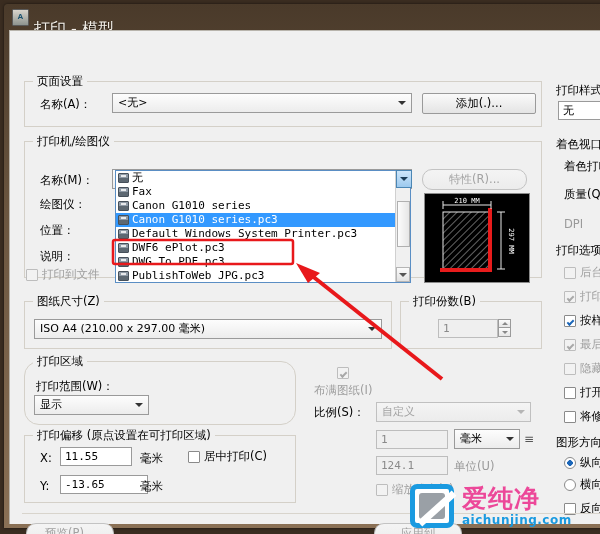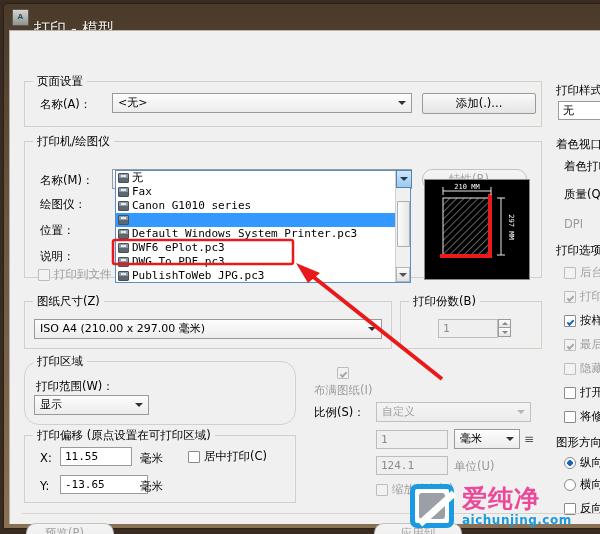--- a/index.html
+++ b/index.html
@@ -156,21 +156,21 @@
     background:linear-gradient(to bottom,#cfe6fa,#9cc9ee);
     border:1px solid #4b86b4;box-sizing:border-box;z-index:31;
     display:flex;align-items:center;justify-content:center;
   }
   #ddbtn::after{
     content:"";border-left:4px solid transparent;border-right:4px solid transparent;
     border-top:4px solid #1c3c57;
   }
   
   #thumb{
-    position:absolute;left:414px;top:148px;width:106px;height:101px;
+    position:absolute;left:414px;top:162px;width:106px;height:90px;
     background:#000;border:1px solid #8a8a8a;box-sizing:border-box;
   }
   
   #annot{position:absolute;left:0;top:0;width:595px;height:494px;pointer-events:none;z-index:40;}
   
   #wm{
     position:absolute;left:410px;top:478px;width:190px;height:56px;z-index:60;
     display:flex;align-items:center;gap:8px;
   }
   #wm .mark{
@@ -219,21 +219,21 @@
     <div class="lbl" style="left:30px;top:142px;">名称(M)：</div>
     <div class="combo" style="left:102px;top:138px;width:300px;">
       <span>无</span>
     </div>
     <div class="btn dis" style="left:412px;top:138px;width:105px;">特性(R)...</div>
 
     <div class="lbl" style="left:30px;top:166px;">绘图仪：</div>
     <div class="lbl" style="left:30px;top:192px;">位置：</div>
     <div class="lbl" style="left:30px;top:218px;">说明：</div>
 
-    <div class="cbx dis" style="left:28px;top:236px;">
+    <div class="cbx dis" style="left:16px;top:236px;">
       <span class="box"></span>
       <span class="t">打印到文件</span>
     </div>
 
     <div id="thumb">
       <svg width="104" height="88" viewBox="0 0 104 88">
         <rect x="0" y="0" width="104" height="88" fill="#000"></rect>
         <defs>
           <pattern id="hatch" width="5" height="5" patternTransform="rotate(45)" patternUnits="userSpaceOnUse">
             <line x1="0" y1="0" x2="0" y2="5" stroke="#c9c9c9" stroke-width="1"></line>
@@ -383,20 +383,21 @@
           <div class="row">
             <span class="pico"></span>
             <span>Fax</span>
           </div>
           <div class="row">
             <span class="pico"></span>
             <span>Canon G1010 series</span>
           </div>
           <div class="row sel">
             <span class="pico"></span>
+            <span>Canon G1010 series.pc3</span>
           </div>
           <div class="row">
             <span class="pico"></span>
             <span>Default Windows System Printer.pc3</span>
           </div>
           <div class="row">
             <span class="pico"></span>
             <span>DWF6 ePlot.pc3</span>
           </div>
           <div class="row">

